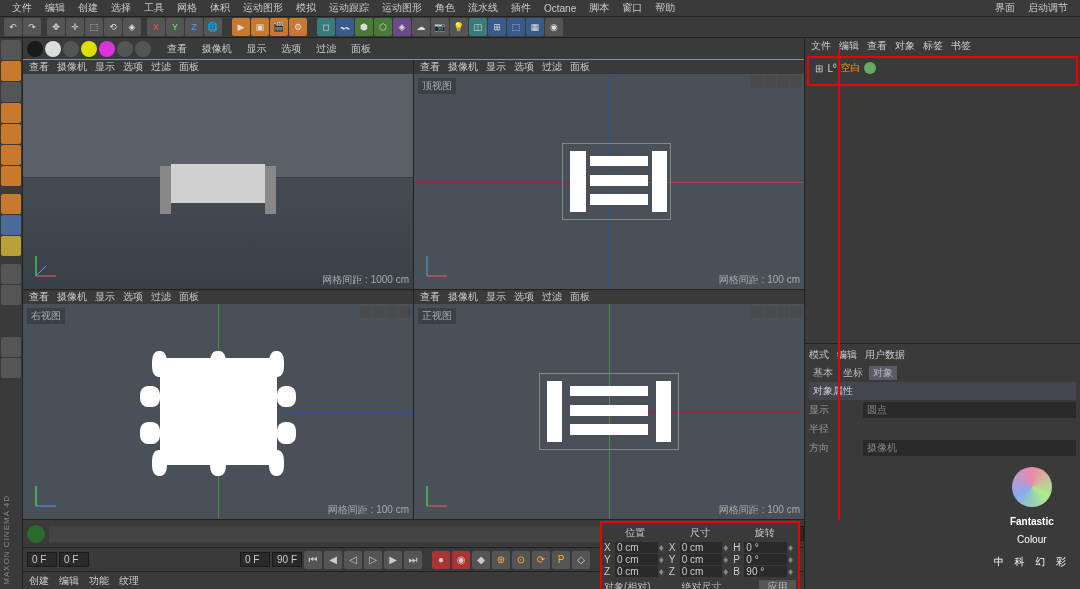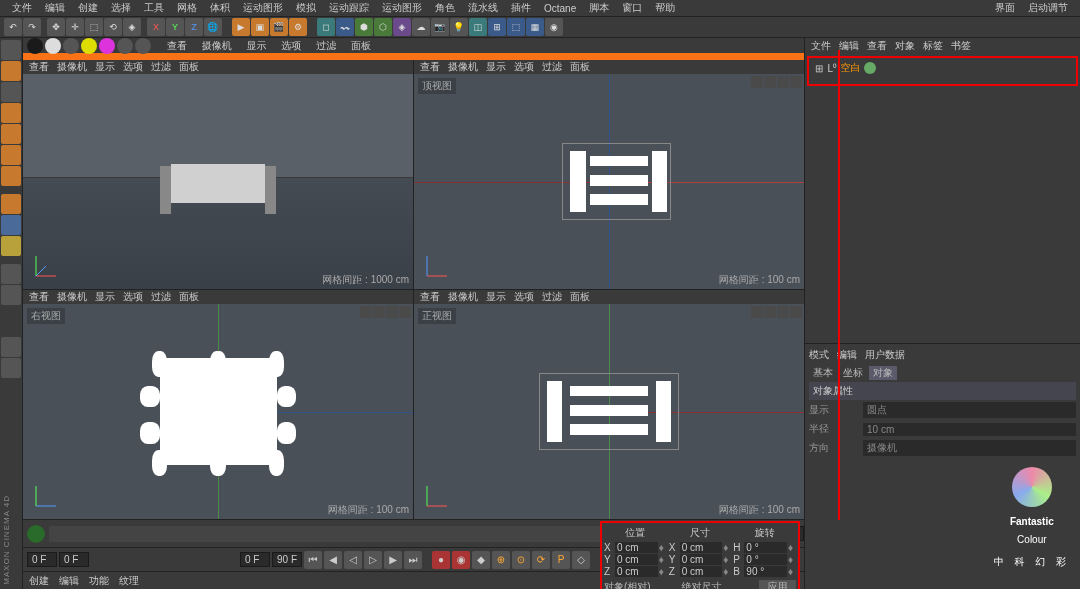--- a/index.html
+++ b/index.html
@@ -8,21 +8,21 @@
 .menubar { display:flex; align-items:center; height:16px; background:#3a3a3a; padding:0 6px; gap:1px; }
 .menubar span { color:#ccc; padding:1px 6px; cursor:pointer; }
 .toolbar { display:flex; align-items:center; height:22px; background:#3a3a3a; padding:0 4px; gap:1px; border-top:1px solid #222; border-bottom:1px solid #222;}
 .tbtn { width:18px; height:18px; background:#555; border-radius:2px; display:flex; align-items:center; justify-content:center; font-size:9px; color:#ddd; cursor:pointer; }
 .tbtn.orange{background:#c77a2e;} .tbtn.green{background:#4a7a3a;} .tbtn.purple{background:#6a4a8a;} .tbtn.blue{background:#3a5a8a;} .tbtn.teal{background:#3a7a7a;}
 .content { flex:1; display:flex; }
 .sidebar-left { width:22px; background:#3a3a3a; display:flex; flex-direction:column; gap:1px; padding-top:2px;}
 .side-btn { width:20px; height:20px; background:#555; margin:0 1px; border-radius:2px; cursor:pointer;}
 .side-btn.orange{background:#c77a2e;} .side-btn.blue{background:#4a6a9a;} .side-btn.yel{background:#b8a03a;}
 .center { flex:1; display:flex; flex-direction:column; border-left:1px solid #222; border-right:1px solid #222;}
-.renderbar { height:22px; background:#3a3a3a; display:flex; align-items:center; padding:0 4px; gap:2px; border-bottom:7px solid #f97316;}
+.renderbar { height:22px; background:#3a3a3a; display:flex; align-items:center; padding:0 4px; gap:2px; border-bottom:1px solid #f97316;}
 .rbtn { width:16px; height:16px; border-radius:8px; background:#555; cursor:pointer;}
 .rbtn.white{background:#ddd;} .rbtn.black{background:#1a1a1a;} .rbtn.yellow{background:#dd0;} .rbtn.mag{background:#d3d;}
 .rmenu span { color:#ccc; padding:0 6px; }
 .viewgrid { flex:1; display:grid; grid-template-columns:1fr 1fr; grid-template-rows:1fr 1fr; gap:1px; background:#222;}
 .viewport { background:#495058; position:relative; overflow:hidden;}
 .vp-menu { height:14px; background:#3a3a3a; display:flex; align-items:center; padding:0 6px; gap:8px; color:#ccc;}
 .vp-menu span{cursor:pointer;}
 .vp-label { position:absolute; top:18px; left:4px; color:#aaa; background:rgba(0,0,0,0.2); padding:1px 4px;}
 .vp-footer { position:absolute; bottom:2px; right:4px; color:#aaa; font-size:10px;}
 .vp-icons { position:absolute; top:16px; right:2px; display:flex; gap:1px;}
@@ -448,21 +448,20 @@
           <span style="padding:0 4px">坐标</span>
           <span class="tab-active">对象</span>
         </div>
         <div style="background:#454550;padding:2px 4px;color:#ccc">对象属性</div>
         <div class="props-row">
             <span class="lab">显示</span>
             <span class="val">圆点</span>
           </div>
         <div class="props-row">
             <span class="lab">半径</span>
-            <span class="val">10 cm</span>
           </div>
         <div class="props-row">
             <span class="lab">方向</span>
             <span class="val">摄像机</span>
           </div>
       </div>
 
       <div class="logo-watermark">
         <div class="logo-circle"></div>
         <div style="font-size:16px;font-weight:700"><span>Fantastic</span></div>

